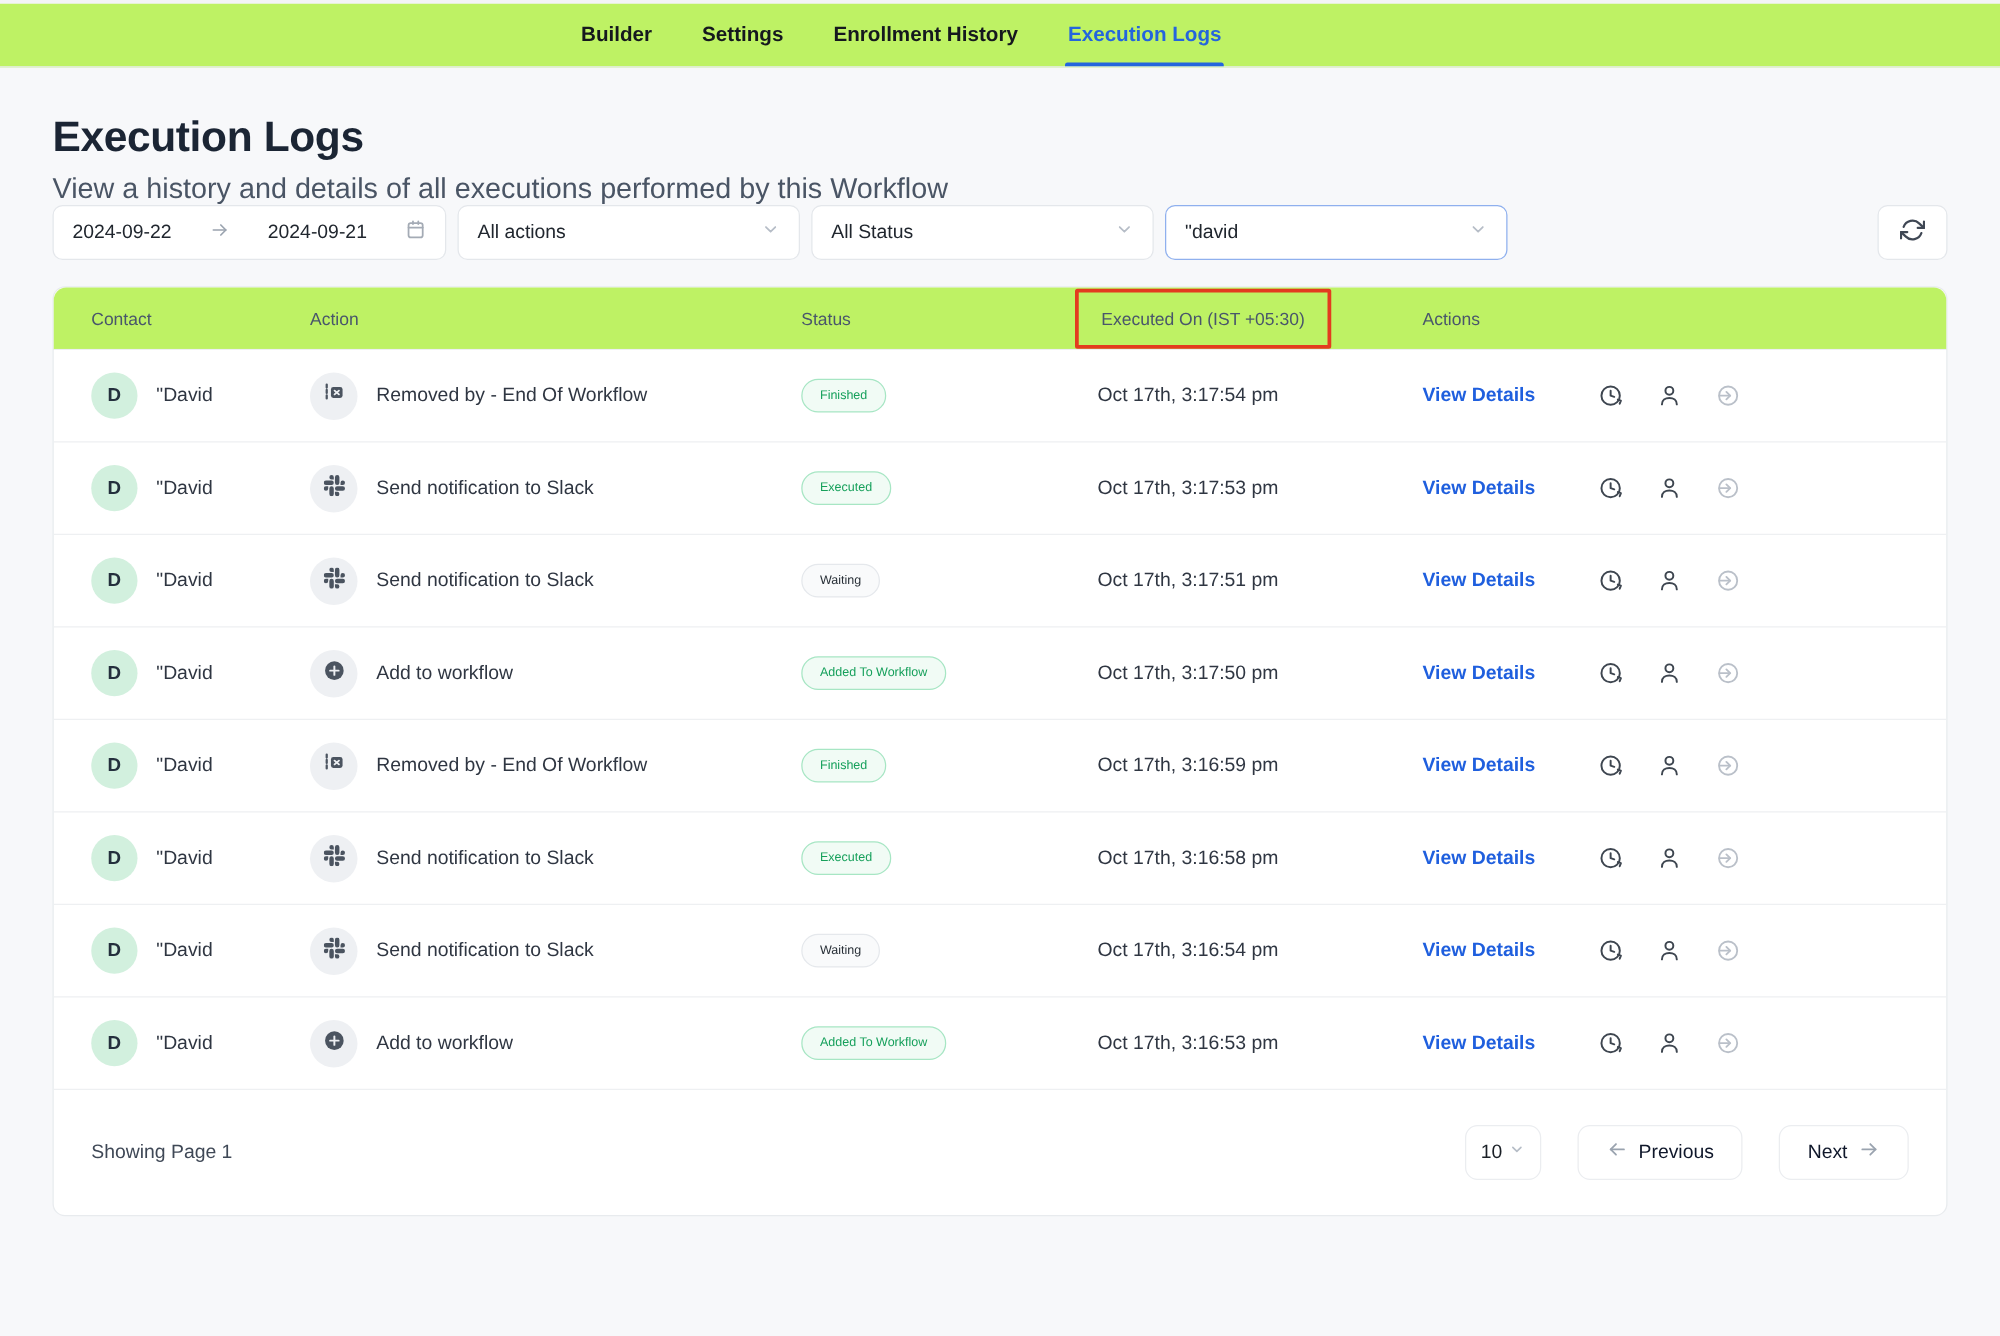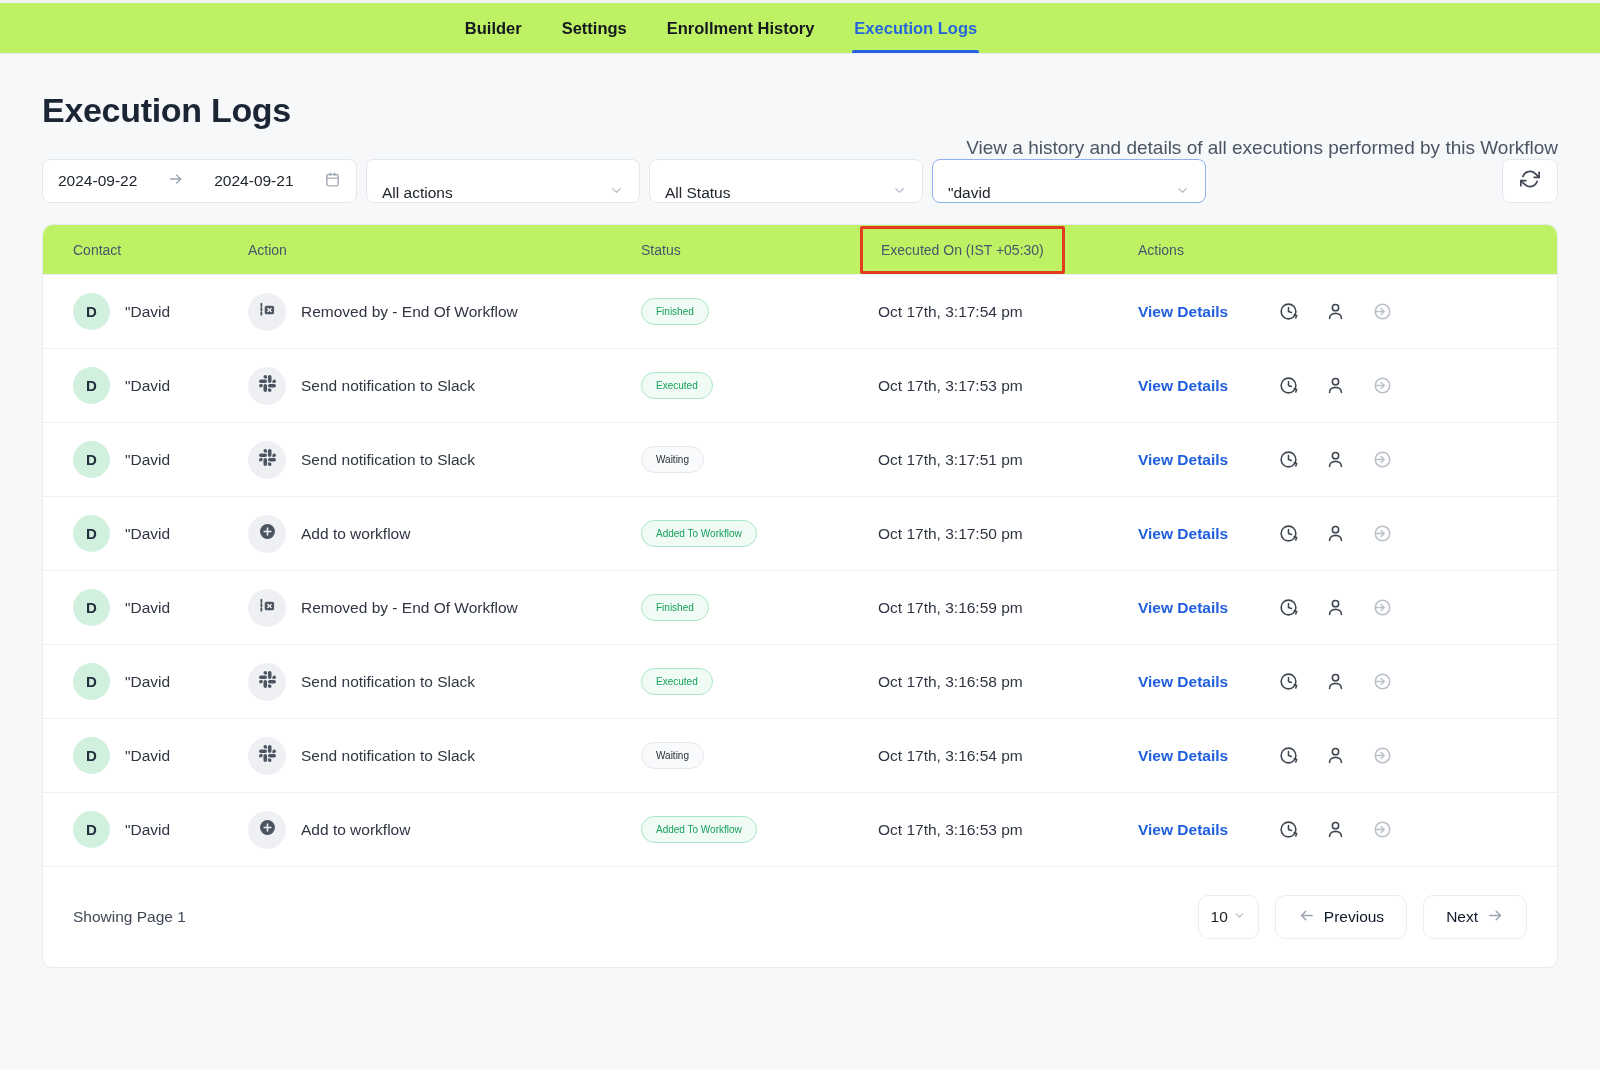--- a/index.html
+++ b/index.html
@@ -47,23 +47,22 @@
   .content { padding: 0 42px; }
   .page-title {
     margin-top: 37px;
     font-size: 34px;
     font-weight: 700;
     color: #1b2534;
     letter-spacing: -0.3px;
   }
   .page-subtitle {
     margin-top: 7px;
-    font-size: 19px;
+    font-size: 23px;
     color: #4a5565;
-    text-align: right;
   }
 
   
   .filters {
     display: flex;
     gap: 9px;
     margin-bottom: 21px;
     align-items: center;
   }
   .control {
@@ -72,21 +71,21 @@
     border: 1px solid #e4e7eb;
     border-radius: 8px;
     display: flex;
     align-items: center;
     padding: 0 15px;
     font-size: 15.5px;
     color: #20262e;
     cursor: pointer;
   }
   .daterange { width: 315px; justify-content: space-between; }
-  .select { width: 274px; justify-content: space-between; align-items: flex-end; }
+  .select { width: 274px; justify-content: space-between; }
   .select.focused { border: 1.5px solid #8fb0ee; }
   .refresh-btn {
     width: 56px;
     justify-content: center;
     margin-left: auto;
   }
 
   
   .table-card {
     background: #fff;
@@ -164,21 +163,21 @@
   }
   .icon-btn { display: flex; align-items: center; cursor: pointer; background: none; border: none; padding: 0; }
 
   
   .tfoot {
     display: flex;
     align-items: center;
     padding: 28px 30px;
   }
   .showing { font-size: 15.5px; color: #3f4856; font-weight: 500; }
-  .pager { margin-left: auto; display: flex; align-items: center; gap: 16px; }
+  .pager { margin-left: auto; display: flex; align-items: center; gap: 29px; }
   .pager-btn {
     height: 44px;
     background: #fff;
     border: 1px solid #ebedf0;
     border-radius: 10px;
     display: flex;
     align-items: center;
     gap: 9px;
     font-size: 15.5px;
     color: #0f172a;

